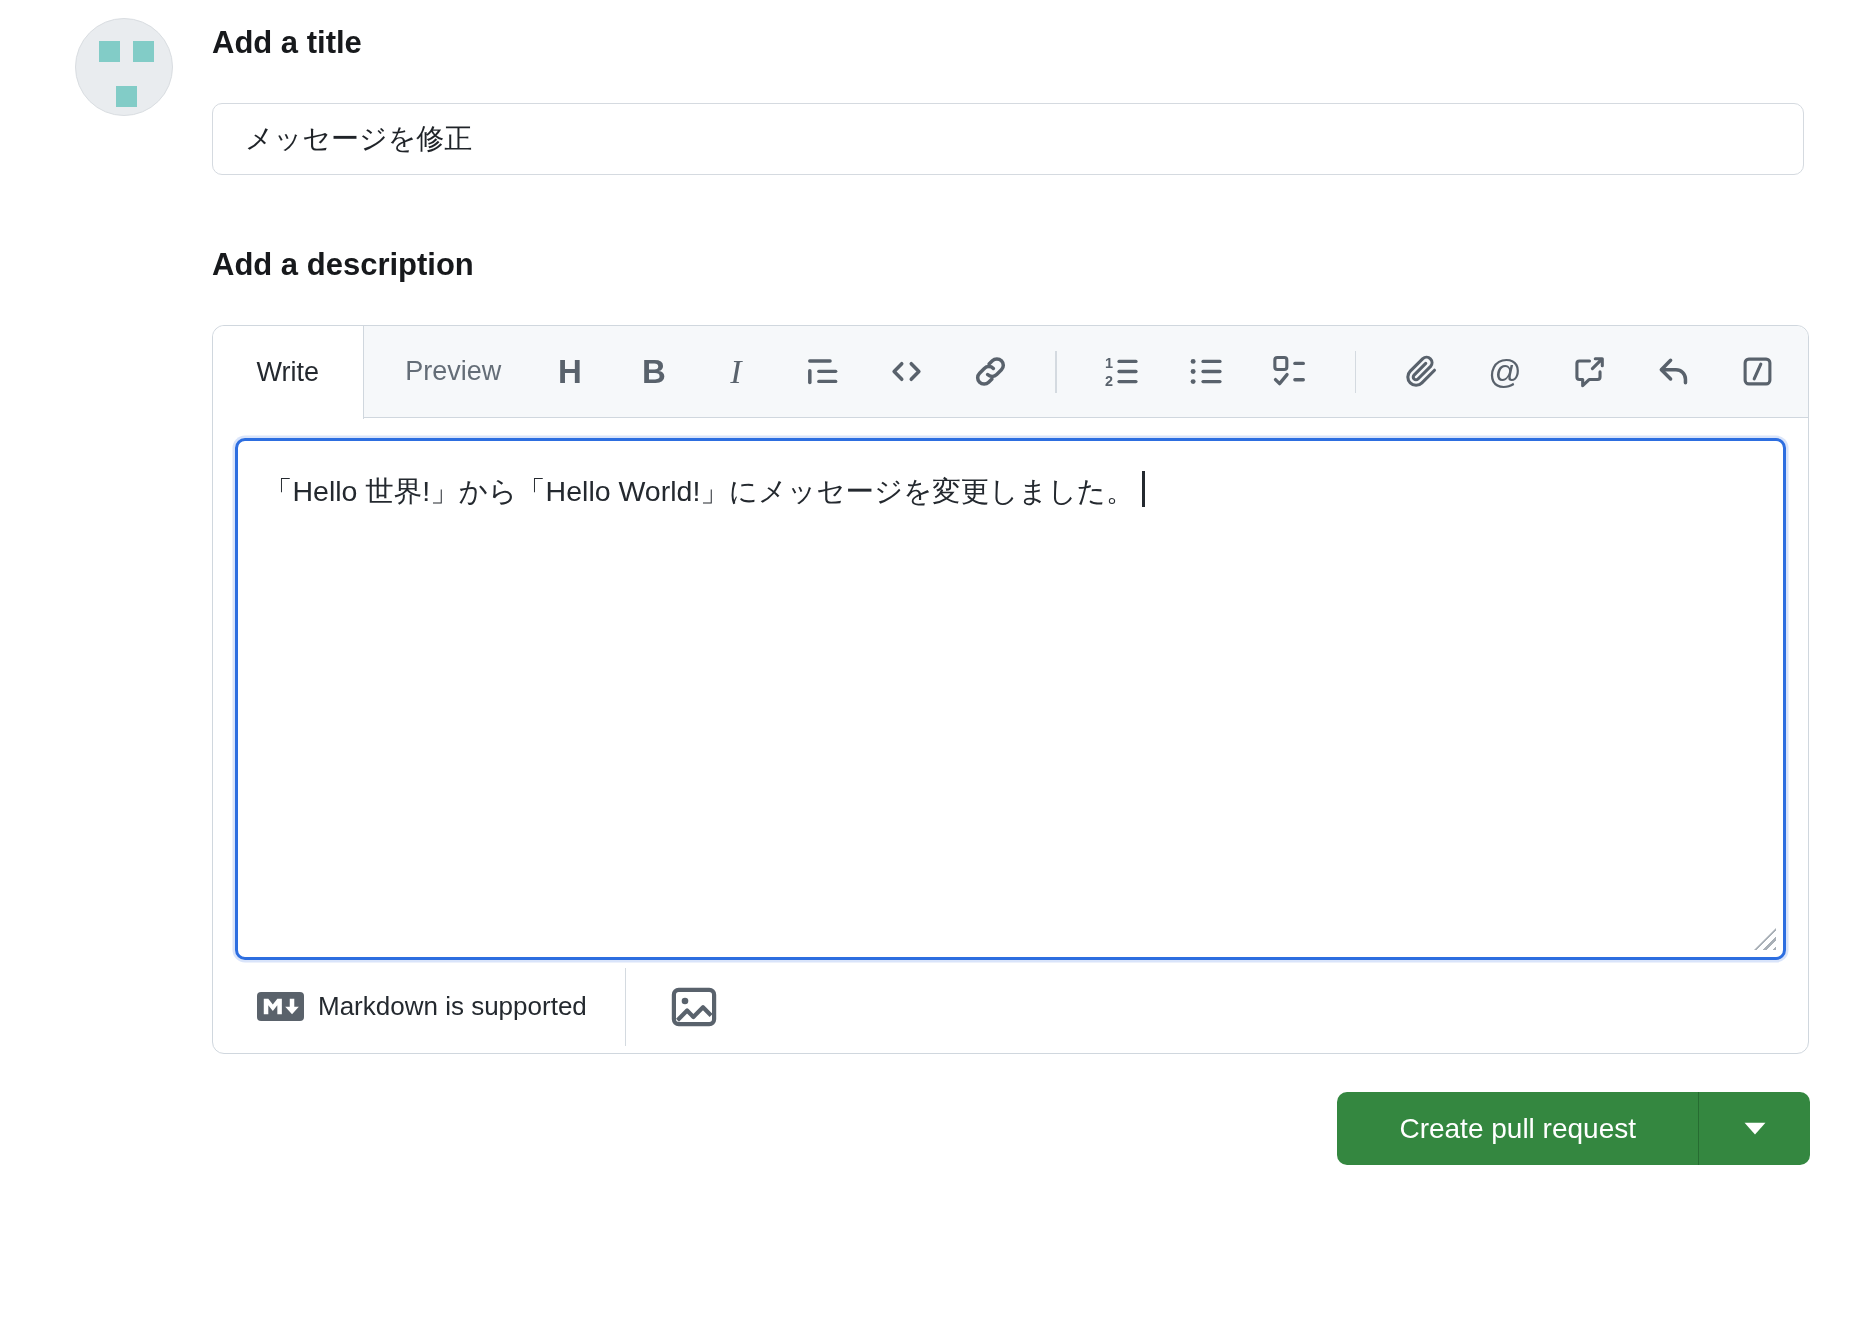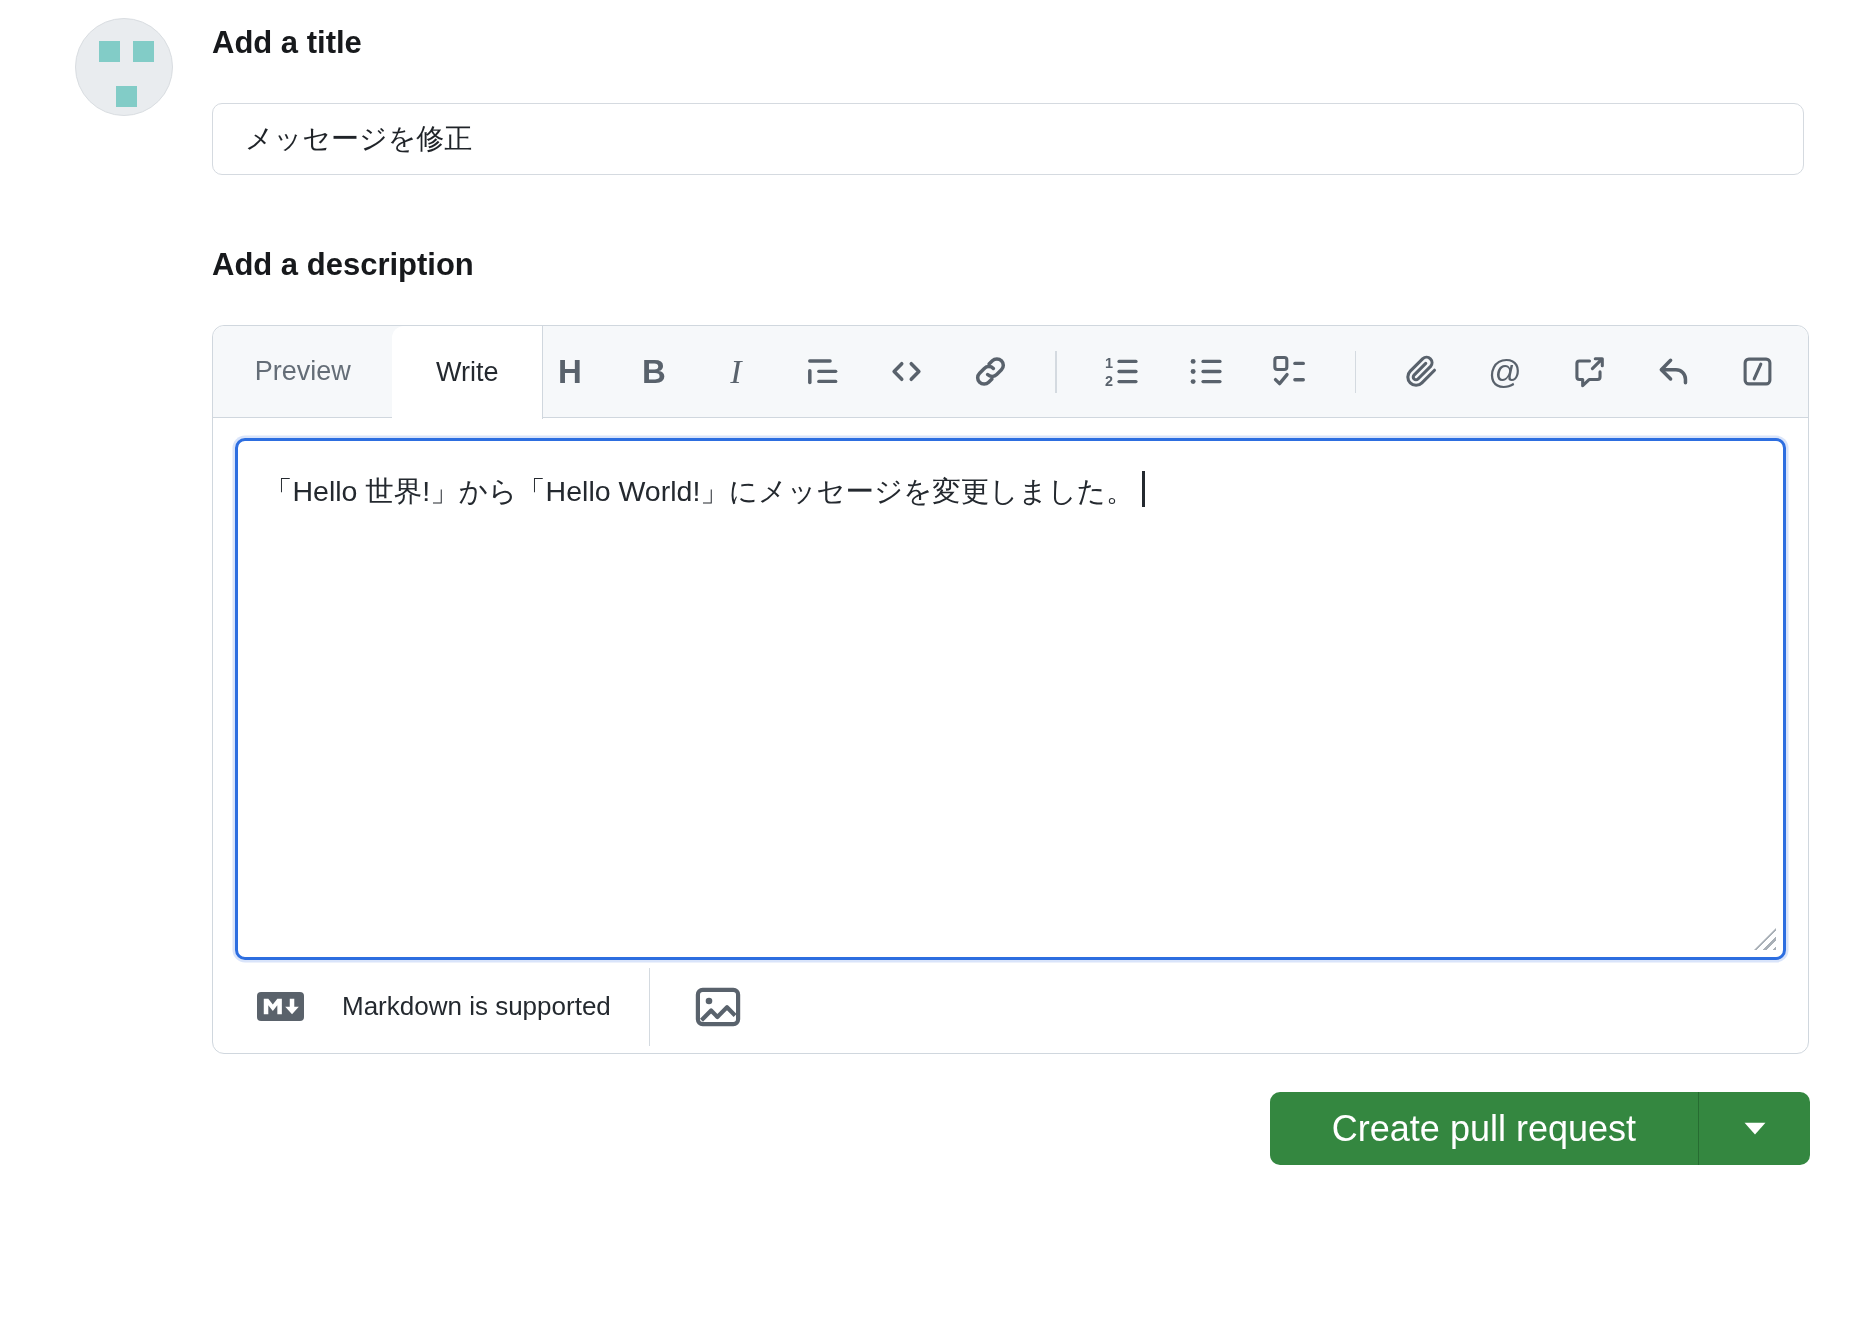--- a/index.html
+++ b/index.html
@@ -81,28 +81,28 @@
   .resize-handle {
     position:absolute; right:7px; bottom:7px; width:22px; height:22px;
     background:repeating-linear-gradient(-45deg, #a8afb6 0 2.5px, transparent 2.5px 7px);
     clip-path:polygon(100% 0, 100% 100%, 0 100%);
     cursor:nwse-resize;
   }
   .editor-footer {
     display:flex; align-items:center; height:93px; padding-left:44px;
   }
   .footer-item { display:flex; align-items:center; gap:14px; cursor:pointer; }
-  .footer-item .label { font-size:26px; color:#24292f;margin-left:24px; }
+  .footer-item .label { font-size:26px; color:#24292f; }
   .footer-divider { width:1.5px; height:78px; background:#d4dae0; margin:0 44px 0 38px; }
 
   .actions { display:flex; justify-content:flex-end; margin-top:38px; }
   .btn-group { display:flex; }
   .btn-primary {
     height:73px; padding:0 62px; background:#348740; color:#fff;
-    font-size:36px; font-family:"Liberation Sans", sans-serif;
+    font-size:28px; font-family:"Liberation Sans", sans-serif;
     border:none; border-radius:10px 0 0 10px; cursor:pointer;
   }
   .btn-dropdown {
     width:112px; height:73px; background:#348740;
     border:none; border-left:1.5px solid #266c31; border-radius:0 10px 10px 0;
     display:flex; align-items:center; justify-content:center; cursor:pointer;
   }
 </style>
 </head>
 <body>
@@ -117,22 +117,22 @@
 
   <div class="section-label title-label">Add a title</div>
 
   <input class="title-input" type="text" value="メッセージを修正" style="">
 
   <div class="section-label description-label">Add a description</div>
 
   <div class="editor">
 
     <div class="editor-header">
+      <div class="tab tab-write">Write</div>
       <div class="tab tab-preview">Preview</div>
-      <div class="tab tab-write">Write</div>
 
       <div class="toolbar">
         <div class="tb-btn">
           <span class="glyph glyph-h">H</span>
         </div>
         <div class="tb-btn">
           <span class="glyph glyph-b">B</span>
         </div>
         <div class="tb-btn">
           <span class="glyph glyph-i">I</span>

